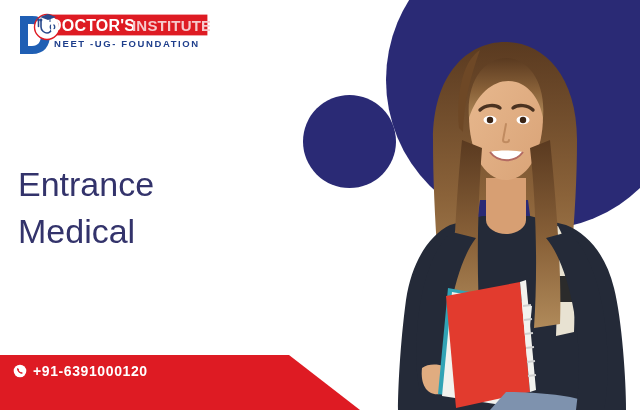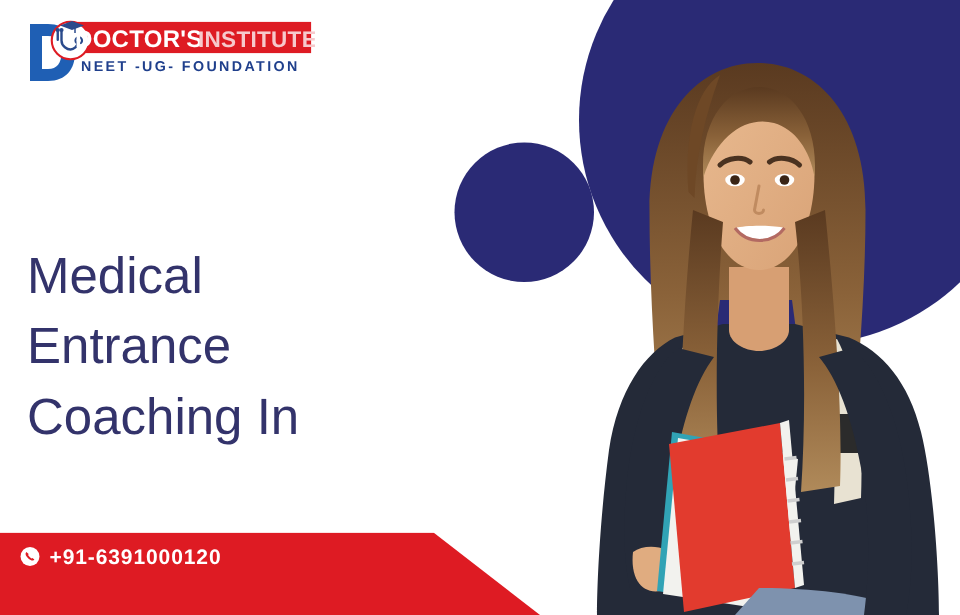--- a/index.html
+++ b/index.html
@@ -149,23 +149,22 @@
         <path d="M36 8.5 L36 12" stroke="#2A4A8C" stroke-width="1" fill="none"></path>
       </g>
 
       <text x="36" y="21" font-family="Liberation Sans, sans-serif" font-size="16" font-weight="bold" fill="#ffffff" letter-spacing="0.2">DOCTOR'S</text>
       <text x="118" y="21" font-family="Liberation Sans, sans-serif" font-size="15" font-weight="bold" fill="#F6C9CC" letter-spacing="0.2">INSTITUTE</text>
       <text x="40" y="37" font-family="Liberation Sans, sans-serif" font-size="9.5" font-weight="bold" fill="#1F3F8C" letter-spacing="1.6">NEET -UG- FOUNDATION</text>
     </svg>
   </div>
 
   <h1 class="headline">
+    <span class="hl-line">Entrance</span>
     <span class="hl-line">Medical</span>
-    <span class="hl-line">Entrance</span>
-    <span class="hl-line">Coaching In</span>
   </h1>
 
   <div class="student-photo">
     <svg width="310" height="390" viewBox="0 0 310 390" xmlns="http://www.w3.org/2000/svg">
       <defs>
         <linearGradient id="hairGrad" x1="0" y1="0" x2="0" y2="1">
           <stop offset="0%" stop-color="#5A3A20"></stop>
           <stop offset="55%" stop-color="#8A6239"></stop>
           <stop offset="100%" stop-color="#B08A5A"></stop>
         </linearGradient>

